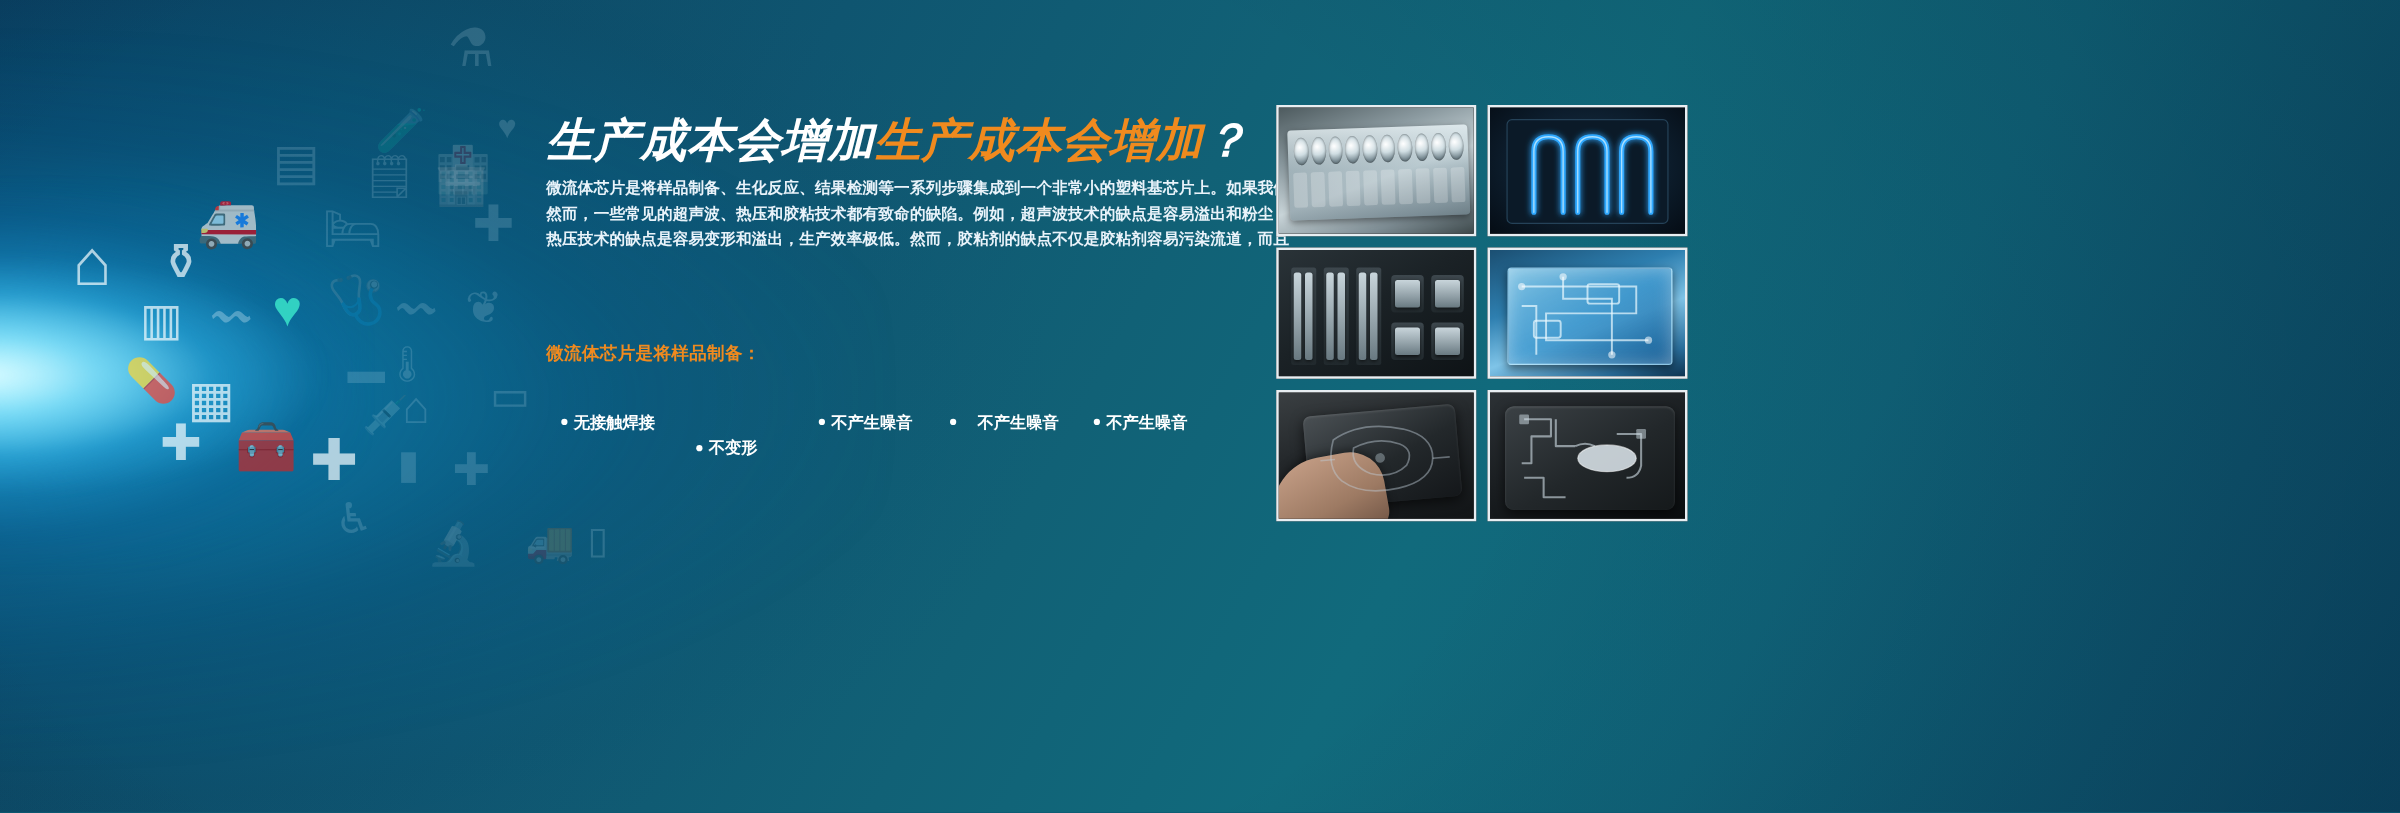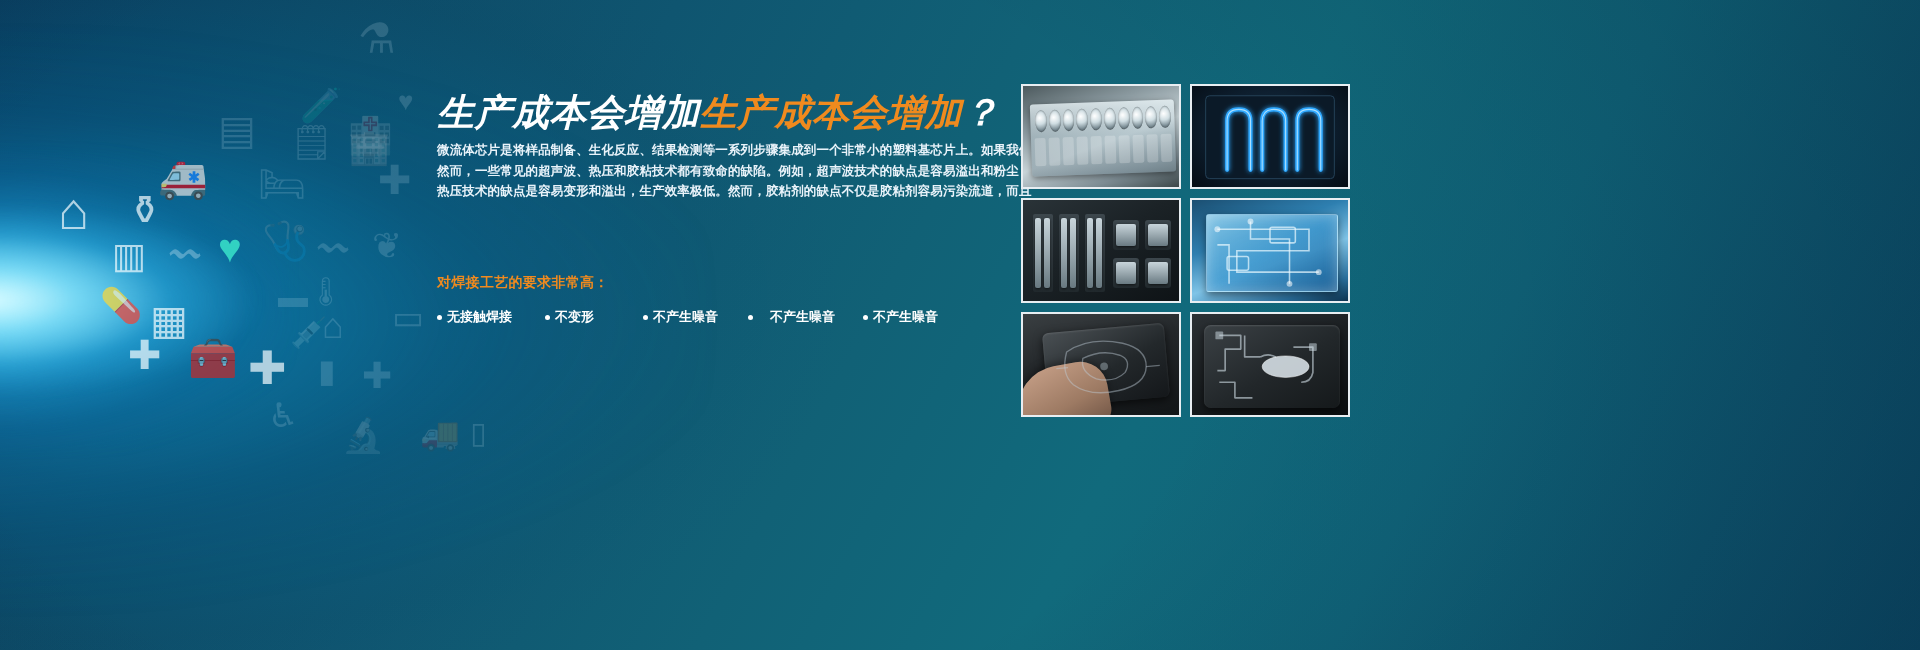--- a/index.html
+++ b/index.html
@@ -54,33 +54,33 @@
   .para { position:absolute; top:140px; left:0; width:530px; }
   .para p {
     color:#e9f3fa; font-size:12.5px; line-height:20.5px;
     font-weight:bold; letter-spacing:0.15px; white-space:nowrap;
   }
   .subhead {
     position:absolute; top:274px; left:0;
     color:#f08a1e; font-size:14px; font-weight:bold; letter-spacing:0.3px;
   }
   .bullets {
-    position:absolute; top:308px; left:0; width:530px;
+    position:absolute; top:308px; left:12px; width:530px;
     display:flex; gap:0;text-align:center;
   }
   .bullet {
     color:#ffffff; font-size:13px; font-weight:bold; white-space:nowrap;
     display:flex; align-items:center;
   }
   .bullet .dot {
     width:5px; height:5px; border-radius:50%; background:#ffffff;
     margin-right:5px; flex:0 0 auto;
   }
   .bullet.b1 { width:108px; }
-  .bullet.b2 { width:98px; }
+  .bullet.b2 { width:98px;margin-top:41px; }
   .bullet.b3 { width:105px; }
   .bullet.b4 { width:115px;gap:12px; }
   .bullet.b5 { width:0; }
   
   .gallery {
     position:absolute; left:1021px; top:84px;
     display:grid; grid-template-columns:160px 160px; grid-template-rows:105px 105px 105px;
     gap:9px 9px;
   }
   .cell {
@@ -203,21 +203,21 @@
     <div class="title">
       <span class="w">生产成本会增加</span><span class="o">生产成本会增加</span><span class="q">？</span>
     </div>
 
     <div class="para" id="para-block">
         <p>微流体芯片是将样品制备、生化反应、结果检测等一系列步骤集成到一个非常小的塑料基芯片上。如果我们</p>
         <p>然而，一些常见的超声波、热压和胶粘技术都有致命的缺陷。例如，超声波技术的缺点是容易溢出和粉尘；</p>
         <p>热压技术的缺点是容易变形和溢出，生产效率极低。然而，胶粘剂的缺点不仅是胶粘剂容易污染流道，而且</p>
       </div>
 
-    <div class="subhead">对焊接工艺的要求非常高：</div>
+    <div class="subhead">微流体芯片是将样品制备：</div>
 
     <div class="bullets" id="bullet-list">
         <div class="bullet b1">
           <span class="dot"></span>
           <span>无接触焊接</span>
         </div>
         <div class="bullet b2">
           <span class="dot"></span>
           <span>不变形</span>
         </div>

